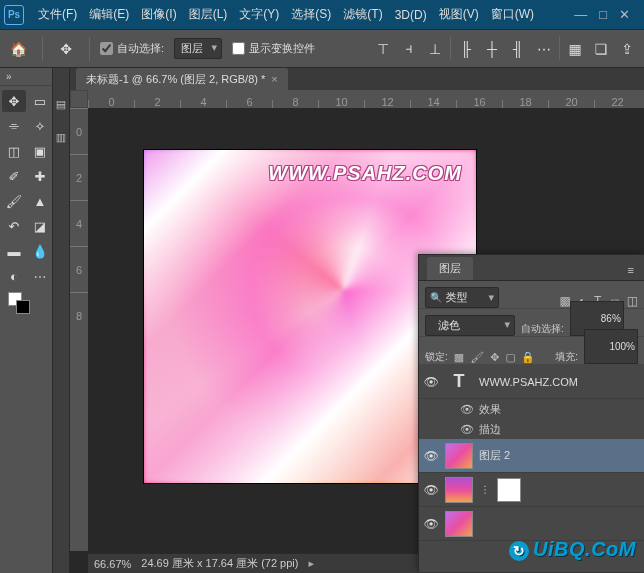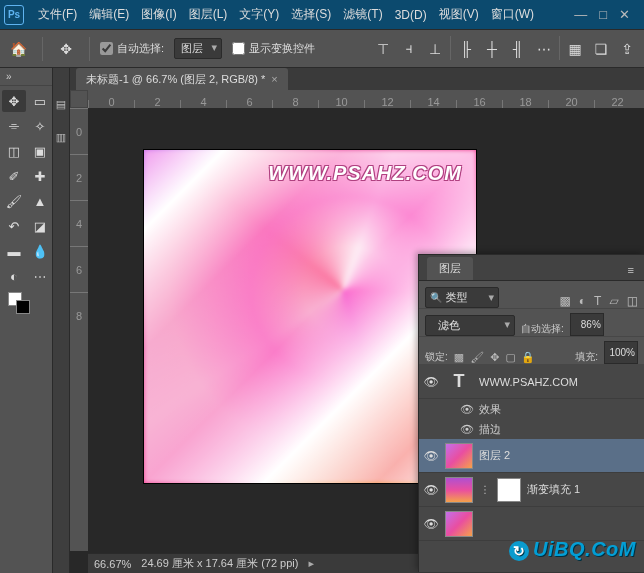--- a/index.html
+++ b/index.html
@@ -63,21 +63,21 @@
 .panel-tab { background: #535353; padding: 4px 12px; color: #ddd; border-radius: 3px 3px 0 0; }
 .panel-tabrow .ham { margin-left: auto; margin-right: 6px; padding: 4px; color: #ccc; cursor: pointer; }
 .panel-row { display: flex; align-items: flex-end; height: 28px; padding: 0 6px; gap: 6px; border-bottom: 1px solid #474747; }
 .panel-row .search-sel { flex: 0 0 74px; background: #3a3a3a; border: 1px solid #2a2a2a; padding: 2px 4px; display: flex; align-items: center; gap: 3px; border-radius: 2px; }
 .panel-row .search-sel::before { content: "🔍"; font-size: 10px; }
 .panel-row .type-icons { display: flex; gap: 8px; color: #bbb; margin-left: auto; }
 .panel-row .type-icons span { font-size: 12px; cursor: pointer; }
 .panel-row .blend { flex: 0 0 90px; background: #3a3a3a; border: 1px solid #2a2a2a; padding: 2px 12px; border-radius: 2px; position: relative; }
 .panel-row .blend::after { content:"▾"; position: absolute; right: 4px; color:#aaa; }
 .panel-row .lbl { color: #ccc; font-size: 10px; }
-.panel-row input.pct { width: 34px; background: #3a3a3a; border: 1px solid #2a2a2a; color: #ddd; text-align: right; padding: 5px 2px; font-size: 10px; }
+.panel-row input.pct { width: 54px; background: #3a3a3a; border: 1px solid #2a2a2a; color: #ddd; text-align: right; padding: 11px 2px; font-size: 10px; }
 .panel-row .lock-icons { display: flex; gap: 6px; color: #bbb; }
 .panel-row .lock-icons span { font-size: 11px; }
 
 .layer-list { flex: 1; overflow-y: auto; background: #474747; }
 .layer { display: flex; align-items: center; min-height: 34px; border-bottom: 1px solid #3d3d3d; padding: 2px 4px; gap: 6px; }
 .layer .eye { width: 16px; text-align: center; color: #ddd; cursor: pointer; font-size: 12px; }
 .layer .thumb { width: 28px; height: 26px; background: #666; border: 1px solid #888; flex-shrink: 0; }
 .layer .thumb.t-text { background: none; border: none; font-size: 18px; font-weight: bold; color: #ddd; display: flex; align-items: center; justify-content: center; }
 .layer .thumb.t-img { background: linear-gradient(135deg,#c46fea,#e94ea0,#f5a14a); }
 .layer .thumb.t-grad { background: linear-gradient(180deg,#b050d0,#e94ea0,#f5a14a); }
@@ -275,21 +275,20 @@
     <div class="layer sel">
       <div class="eye">👁</div>
       <div class="thumb t-img"></div>
       <div class="name">图层 2</div>
     </div>
     <div class="layer">
       <div class="eye">👁</div>
       <div class="thumb t-grad"></div>
       <div class="link-ic">⋮</div>
       <div class="mask"></div>
-      <div class="name">渐变填充 1</div>
     </div>
     <div class="layer">
       <div class="eye">👁</div>
       <div class="thumb t-img"></div>
     </div>
   </div>
 </div>
 
 <div class="uibq">UiBQ.CoM</div>
 

